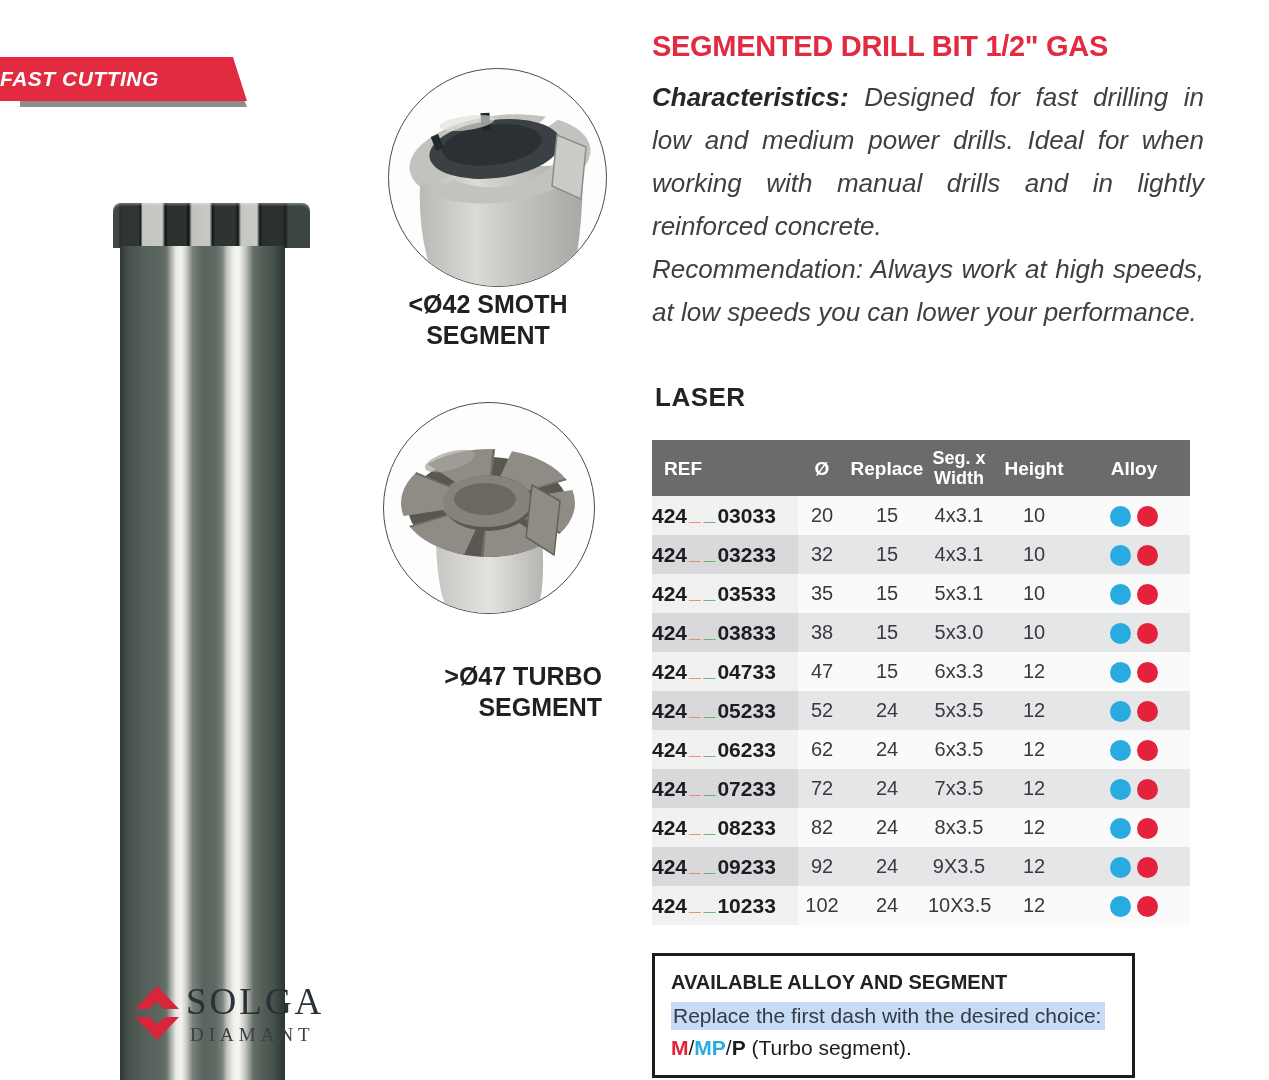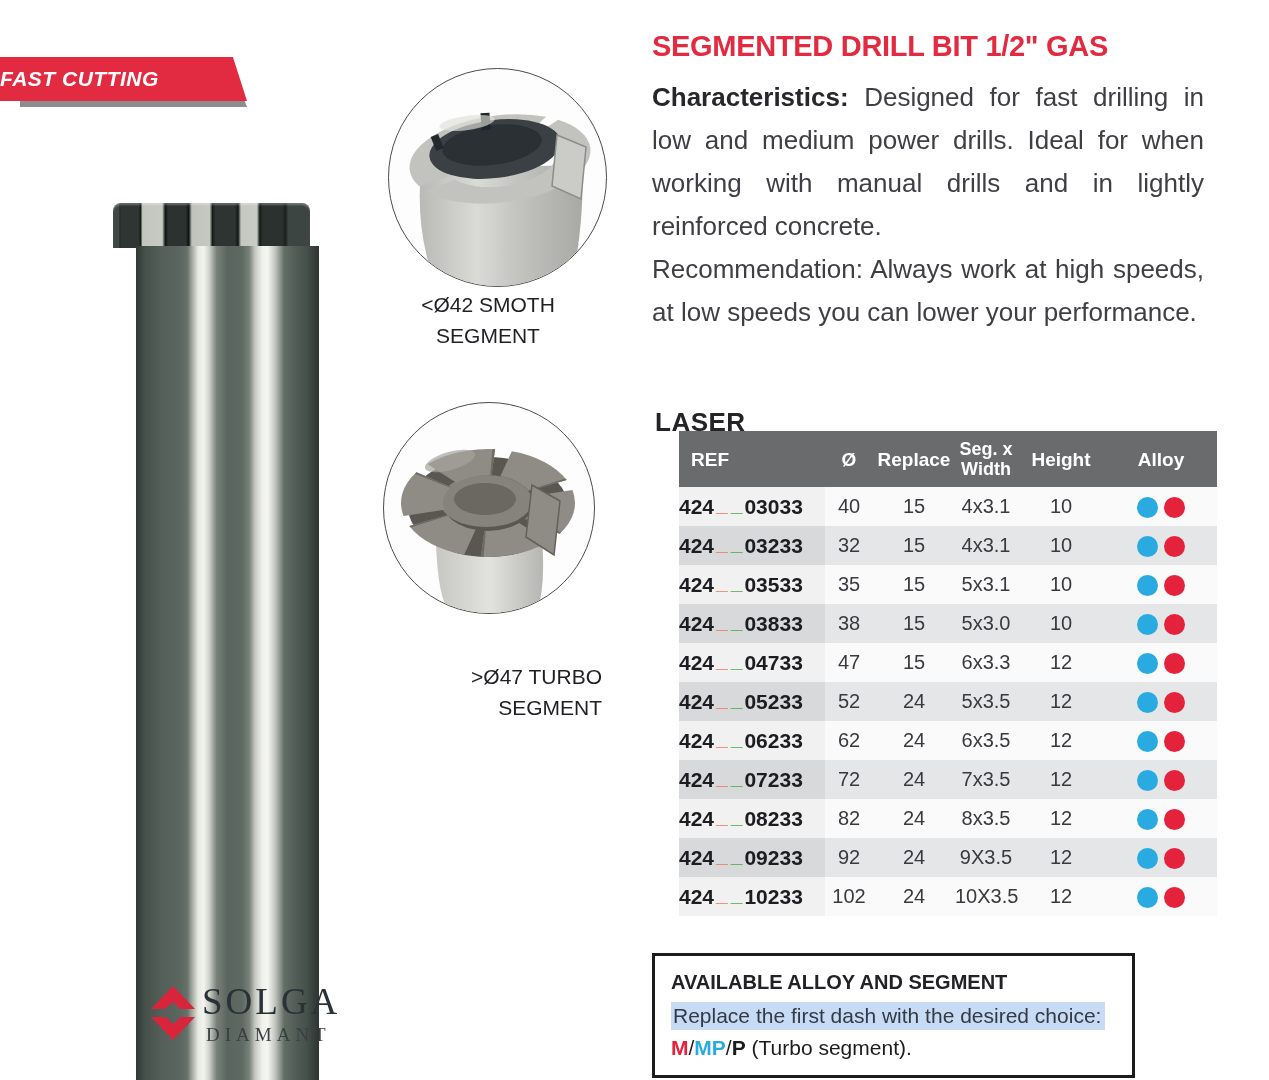--- a/index.html
+++ b/index.html
@@ -26,50 +26,50 @@
   
   .drill{position:absolute;left:120px;top:203px;width:183px;height:877px;}
   .drill-ring{position:absolute;left:-7px;top:0;width:197px;height:45px;border-radius:8px 8px 0 0;
     background:linear-gradient(90deg,
       #3f4844 0%,#3f4844 3%,#212725 3.5%,#2e3533 4%,#2e3533 13%,#161b19 14%,
       #c3c5bf 15%,#c7c9c3 25%,#101413 26.5%,#2b3230 28%,#2b3230 37%,#0c100f 38.5%,
       #c0c2bc 40%,#c6c8c2 49%,#171c1a 50.5%,#2d3432 52%,#2d3432 62%,#111514 63.5%,
       #c5c7c1 65%,#c9cbc5 73%,#141917 74.5%,#2a312f 76%,#2a312f 86%,#1b201e 87.5%,
       #3c4541 89%,#3c4541 100%);
     box-shadow:inset 0 3px 2px -1px rgba(255,255,255,.28);}
-  .drill-body{position:absolute;left:16px;top:43px;width:183px;height:834px;
+  .drill-body{position:absolute;left:0;top:43px;width:165px;height:834px;
     background:linear-gradient(90deg,
       #2f3834 0%,#46514b 5%,#535f58 14%,#5a665f 24%,#657069 28%,
       #aab0a8 31%,#e9eae4 34%,#f3f3ef 37%,#cfd2cb 40%,#78827b 44%,
       #59655e 50%,#5d6962 58%,#79837c 62%,
       #c4c8c1 65%,#f0f0ec 69%,#f5f5f1 72%,#c2c6bf 76%,#626d66 81%,
       #525d57 87%,#47514c 93%,#333c38 98%,#2d3632 100%);}
   .solga{position:absolute;left:14px;top:738px;display:flex;align-items:flex-start;gap:6px;}
   .solga-text{display:flex;flex-direction:column;}
   .solga-name{font-family:"Liberation Serif",serif;font-size:37px;line-height:36px;letter-spacing:3px;color:#2a3137;}
   .solga-sub{font-family:"Liberation Serif",serif;font-size:19px;letter-spacing:5px;color:#394044;padding-left:4px;margin-top:4px;}
 
   
   .detail-circle{position:absolute;border-radius:50%;border:1.5px solid #4c4c4c;overflow:hidden;background:#fdfdfd;}
   .circle-1{left:388px;top:68px;width:219px;height:219px;}
   .circle-2{left:383px;top:402px;width:212px;height:212px;}
-  .detail-label{position:absolute;text-align:center;font-weight:400;font-size:21px;line-height:31px;color:#1f1f24;}
+  .detail-label{position:absolute;text-align:center;font-weight:700;font-size:25px;line-height:31px;color:#1f1f24;}
   .label-1{left:375px;top:289px;width:226px;}
   .label-2{left:376px;top:661px;width:226px;text-align:right;}
 
   
   .title{position:absolute;left:652px;top:30px;width:548px;font-size:29px;font-weight:800;
     letter-spacing:-.3px;color:var(--accent-red);white-space:nowrap;}
   .desc{position:absolute;left:652px;top:76px;width:552px;font-size:26px;line-height:43px;
-    color:#3e3e44;text-align:justify;}
+    color:#3e3e44;text-align:justify;font-style:italic;}
   .desc b{color:#26262b;}
-  .laser-heading{position:absolute;left:655px;top:407px;font-size:26px;font-weight:800;letter-spacing:.5px;color:#232328;}
-
-  
-  .spec-table{position:absolute;left:652px;top:431px;width:538px;border-collapse:collapse;table-layout:fixed;margin-left:27px;}
+  .laser-heading{position:absolute;left:655px;top:382px;font-size:26px;font-weight:800;letter-spacing:.5px;color:#232328;}
+
+  
+  .spec-table{position:absolute;left:652px;top:440px;width:538px;border-collapse:collapse;table-layout:fixed;}
   .spec-table th{background:var(--header-gray);color:#fff;font-weight:700;font-size:19px;
     height:56px;text-align:center;padding:0;line-height:21px;}
   .spec-table th.h-ref{text-align:left;padding-left:12px;}
   .spec-table th.h-seg{font-size:18px;line-height:20px;}
   .spec-table td{height:39px;text-align:center;font-size:20px;color:#39393e;padding:0;vertical-align:middle;}
   .spec-table td.c-ref{text-align:left;font-weight:700;font-size:21px;color:#1d1d21;}
   .spec-table tr:nth-child(odd) td{background:#fafafb;}
   .spec-table tr:nth-child(odd) td.c-ref{background:#f1f1f2;}
   .spec-table tr:nth-child(even) td{background:#e5e6e7;}
   .spec-table tr:nth-child(even) td.c-ref{background:#d8d9da;}
@@ -196,21 +196,21 @@
         <th>Ø</th>
         <th>Replace</th>
         <th class="h-seg">Seg. x Width</th>
         <th>Height</th>
         <th>Alloy</th>
       </tr>
     </thead>
     <tbody>
         <tr>
       <td class="c-ref"><span>424</span><span class="dash dash-a">_</span><span class="dash dash-b">_</span><span>03033</span></td>
-      <td>40</td>
+      <td>20</td>
       <td>15</td>
       <td>4x3.1</td>
       <td>10</td>
       <td><span class="dot dot-blue"></span><span class="dot dot-red"></span></td>
     </tr>
         <tr>
       <td class="c-ref"><span>424</span><span class="dash dash-a">_</span><span class="dash dash-b">_</span><span>03233</span></td>
       <td>32</td>
       <td>15</td>
       <td>4x3.1</td>

